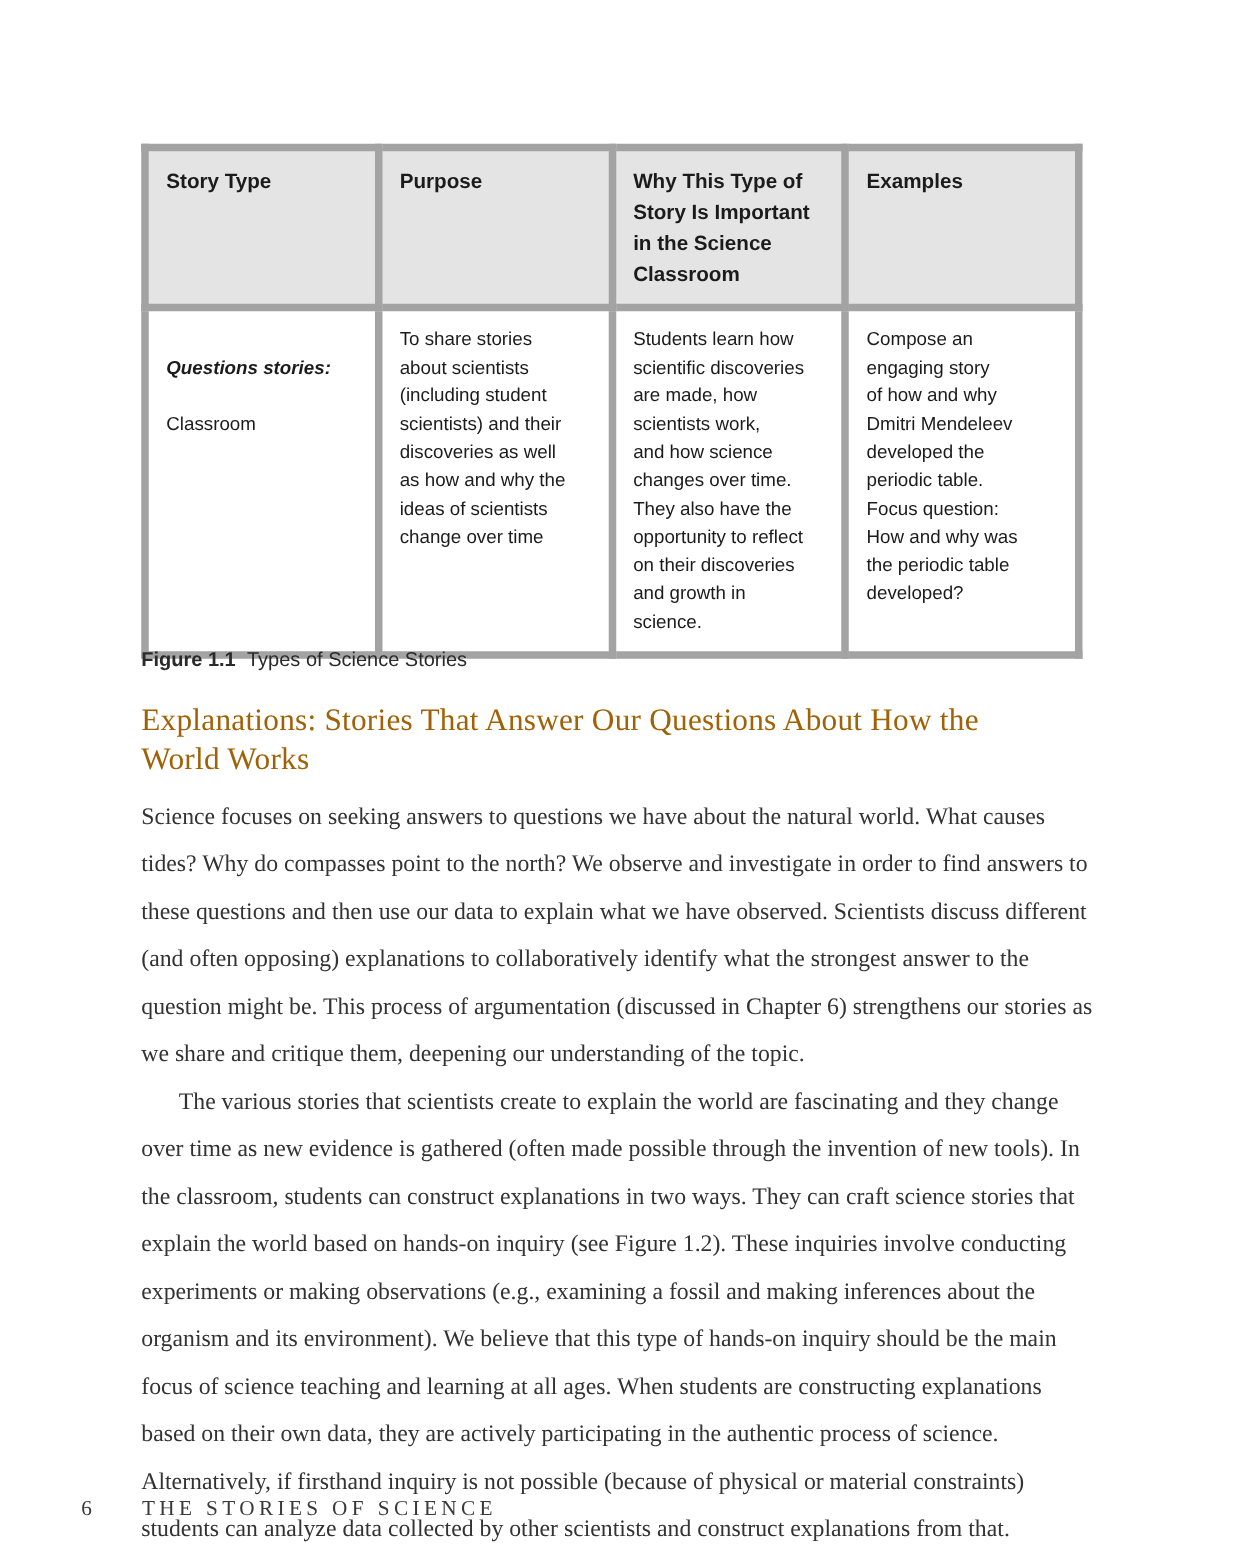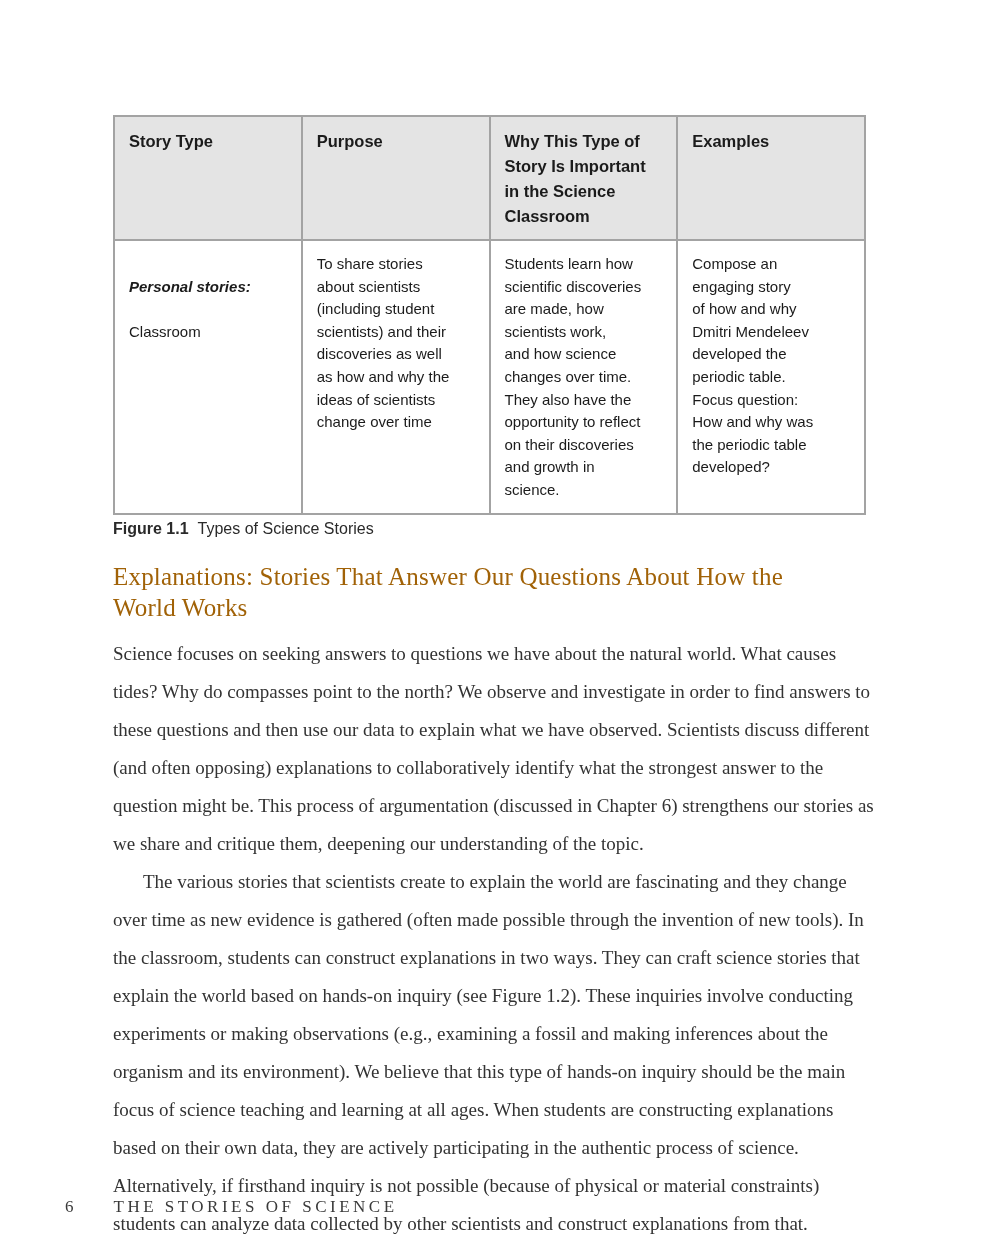--- a/index.html
+++ b/index.html
@@ -22,21 +22,21 @@
   }
   table.fig-table {
     border-collapse: collapse;
     table-layout: fixed;
     width: 100%;
     font-family: "Liberation Sans", sans-serif;
     color: #1b1b1b;
   }
   table.fig-table th,
   table.fig-table td {
-    border: 2px solid #a3a3a3;
+    border: 6px solid #a3a3a3;
     vertical-align: top;
     text-align: left;
     padding: 12px 12px 10px 14px;
     white-space: pre-line;
   }
   table.fig-table th {
     background: #e4e4e4;
     height: 82px;
     font-size: 16.5px;
     line-height: 25px;
@@ -123,21 +123,21 @@
           <th>Why This Type of
 Story Is Important
 in the Science
 Classroom</th>
           <th>Examples</th>
         </tr>
       </thead>
       <tbody>
         <tr>
           <td>
-            <div class="cell-lead">Personal stories:</div>
+            <div class="cell-lead">Questions stories:</div>
             <div>Classroom</div>
           </td>
           <td>To share stories
 about scientists
 (including student
 scientists) and their
 discoveries as well
 as how and why the
 ideas of scientists
 change over time</td>

